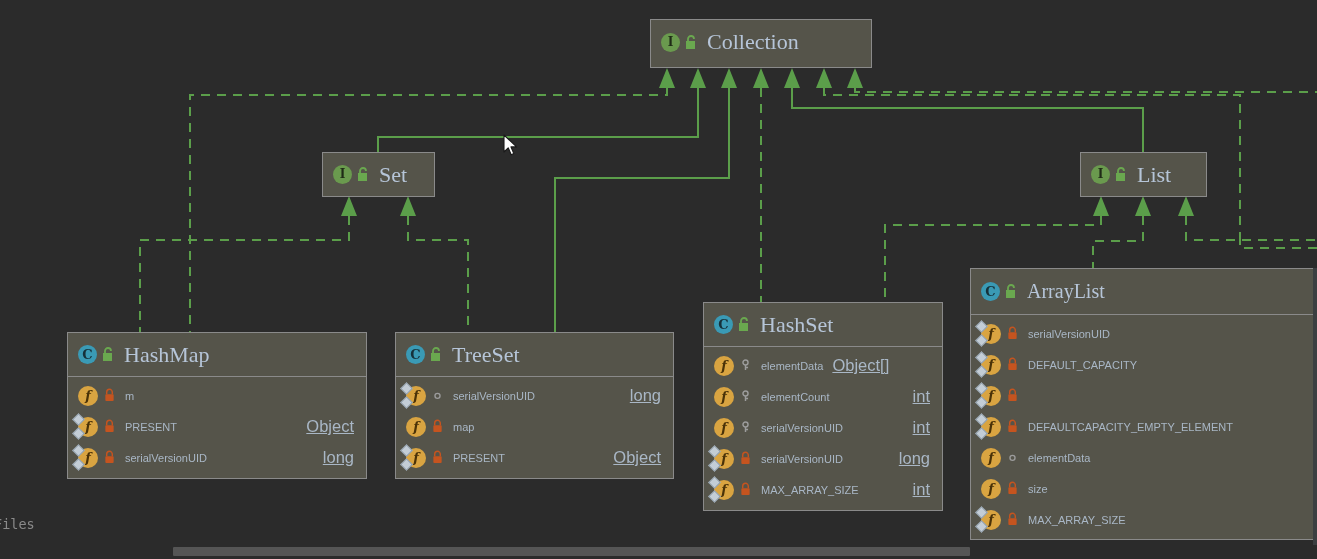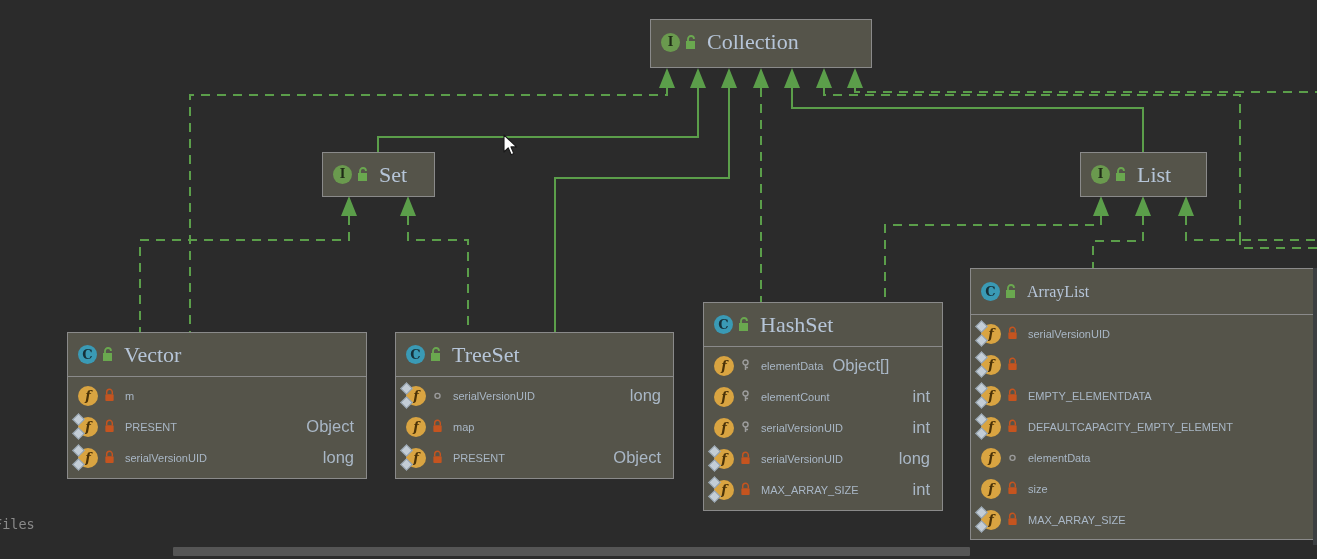--- a/index.html
+++ b/index.html
@@ -54,20 +54,21 @@
   .field-name {
     font-size: 11px;
     color: #a9b7c6;
     margin-left: 8px;
   }
   .field-type {
     font-size: 16.5px;
     color: #a9b7c6;
     margin-left: auto;
     padding-left: 16px;
+    text-decoration: underline;
   }
   .field-type.inline { margin-left: 9px; padding-left: 0; }
 
   
   .ico { position: relative; flex: 0 0 auto; display: inline-block; }
 
   
   .ico-interface {
     width: 19px; height: 19px; border-radius: 50%;
     background: #6a9a4e;
@@ -241,21 +242,21 @@
 
   <div class="node with-fields" style="left:67px; top:332px; width:300px; height:147px;">
     <div class="node-header">
       <span class="ico ico-class">C</span>
       <span class="ico ico-unlock">
         <svg viewBox="0 0 13 15" width="13" height="15">
             <path d="M3 6 V4 a3 3 0 0 1 6 0" fill="none" stroke="#6aa84f" stroke-width="1.8"></path>
             <rect x="1" y="6" width="9" height="8" fill="#6aa84f"></rect>
           </svg>
       </span>
-      <span class="node-title">Vector</span>
+      <span class="node-title">HashMap</span>
     </div>
     <div class="fields">
 
       <div class="field-row">
         <span class="ico ico-field">f</span>
         <span class="ico mod">
           <svg viewBox="0 0 13 16" width="11" height="14">
               <path d="M3.2 7 V4.6 a3.3 3.3 0 0 1 6.6 0 V7" fill="none" stroke="#c5541f" stroke-width="1.7"></path>
               <rect x="1.6" y="7" width="9.8" height="8" rx="1" fill="#c5541f"></rect>
             </svg>
@@ -418,21 +419,21 @@
 
   <div class="node with-fields" style="left:970px; top:268px; width:420px; height:272px;">
     <div class="node-header" style="height:46px;">
       <span class="ico ico-class">C</span>
       <span class="ico ico-unlock">
         <svg viewBox="0 0 13 15" width="13" height="15">
             <path d="M3 6 V4 a3 3 0 0 1 6 0" fill="none" stroke="#6aa84f" stroke-width="1.8"></path>
             <rect x="1" y="6" width="9" height="8" fill="#6aa84f"></rect>
           </svg>
       </span>
-      <span class="node-title" style="font-size:16px;">ArrayList</span>
+      <span class="node-title" style="font-size:20px;">ArrayList</span>
     </div>
     <div class="fields">
 
       <div class="field-row">
         <span class="ico ico-field static">f</span>
         <span class="ico mod">
           <svg viewBox="0 0 13 16" width="11" height="14">
               <path d="M3.2 7 V4.6 a3.3 3.3 0 0 1 6.6 0 V7" fill="none" stroke="#c5541f" stroke-width="1.7"></path>
               <rect x="1.6" y="7" width="9.8" height="8" rx="1" fill="#c5541f"></rect>
             </svg>
@@ -441,31 +442,31 @@
       </div>
 
       <div class="field-row">
         <span class="ico ico-field static">f</span>
         <span class="ico mod">
           <svg viewBox="0 0 13 16" width="11" height="14">
               <path d="M3.2 7 V4.6 a3.3 3.3 0 0 1 6.6 0 V7" fill="none" stroke="#c5541f" stroke-width="1.7"></path>
               <rect x="1.6" y="7" width="9.8" height="8" rx="1" fill="#c5541f"></rect>
             </svg>
         </span>
-      </div>
-
-      <div class="field-row">
-        <span class="ico ico-field static">f</span>
-        <span class="ico mod">
-          <svg viewBox="0 0 13 16" width="11" height="14">
-              <path d="M3.2 7 V4.6 a3.3 3.3 0 0 1 6.6 0 V7" fill="none" stroke="#c5541f" stroke-width="1.7"></path>
-              <rect x="1.6" y="7" width="9.8" height="8" rx="1" fill="#c5541f"></rect>
-            </svg>
-        </span>
-        <span class="field-name">EMPTY_ELEMENTDATA</span>
+        <span class="field-name">DEFAULT_CAPACITY</span>
+      </div>
+
+      <div class="field-row">
+        <span class="ico ico-field static">f</span>
+        <span class="ico mod">
+          <svg viewBox="0 0 13 16" width="11" height="14">
+              <path d="M3.2 7 V4.6 a3.3 3.3 0 0 1 6.6 0 V7" fill="none" stroke="#c5541f" stroke-width="1.7"></path>
+              <rect x="1.6" y="7" width="9.8" height="8" rx="1" fill="#c5541f"></rect>
+            </svg>
+        </span>
       </div>
 
       <div class="field-row">
         <span class="ico ico-field static">f</span>
         <span class="ico mod">
           <svg viewBox="0 0 13 16" width="11" height="14">
               <path d="M3.2 7 V4.6 a3.3 3.3 0 0 1 6.6 0 V7" fill="none" stroke="#c5541f" stroke-width="1.7"></path>
               <rect x="1.6" y="7" width="9.8" height="8" rx="1" fill="#c5541f"></rect>
             </svg>
         </span>

